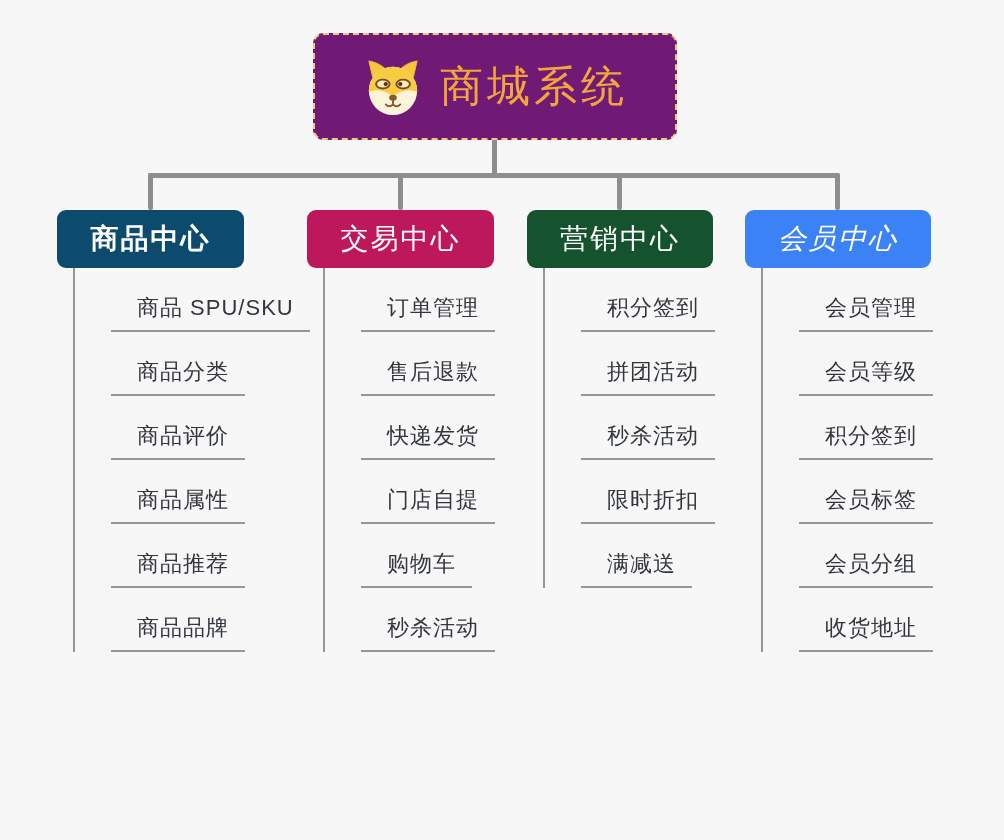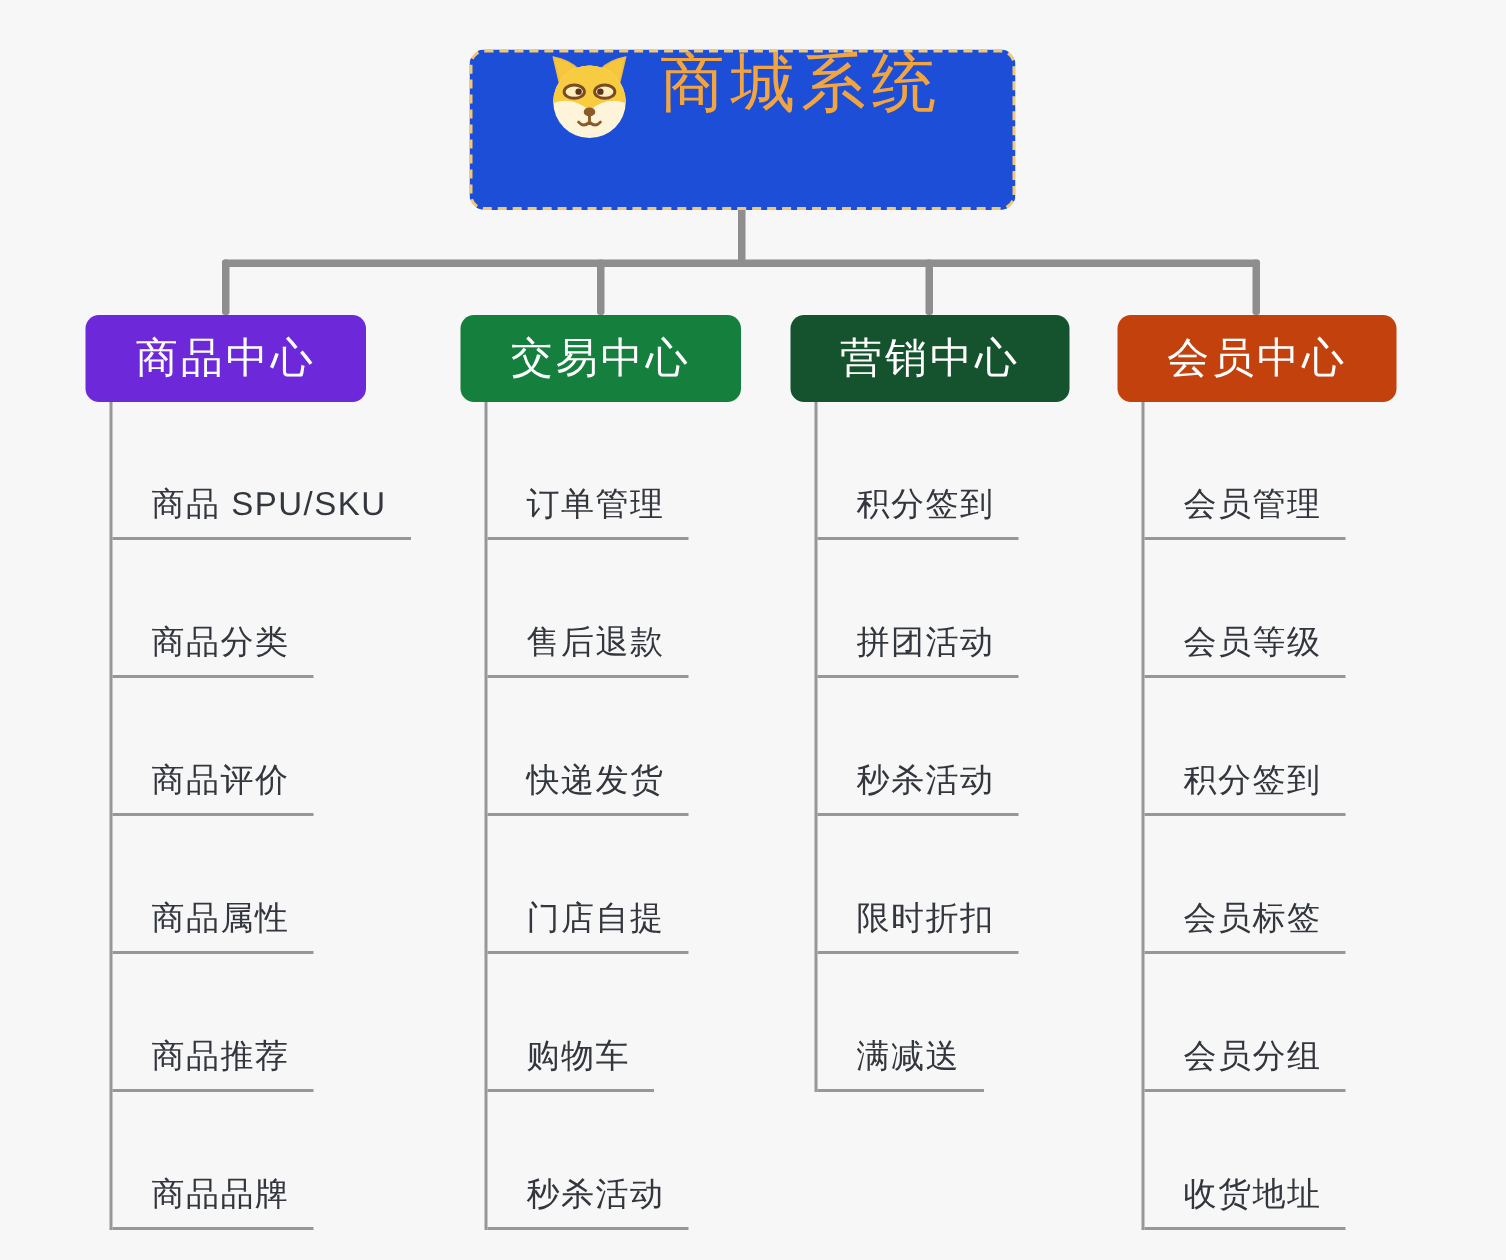--- a/index.html
+++ b/index.html
@@ -12,24 +12,25 @@
     background: #f7f7f7;
     font-family: "Liberation Sans", "DejaVu Sans", sans-serif;
     overflow: hidden;
   }
 
   
   .root-node {
     position: absolute;
     left: 313px; top: 33px;
     width: 364px; height: 107px;
-    background: #1d4ed8;
+    background: #701a75;
     border: 2px dashed #f1c878;
     border-radius: 10px;
     display: flex;
+    align-items: center;
     justify-content: center;
     gap: 16px;
   }
   .root-title {
     font-size: 43px;
     letter-spacing: 4px;
     color: #f2a53e;
     line-height: 1;
     white-space: nowrap;
   }
@@ -63,23 +64,24 @@
     letter-spacing: 2px;
     cursor: default;
     white-space: nowrap;
   }
 
   .items {
     margin-left: 16px;
     border-left: 2px solid #979797;
   }
   .item {
-    height: 92px;
+    height: 64px;
     display: flex;
     align-items: flex-end;
+    padding-left: 36px;
   }
   .node {
     display: inline-block;
     border-bottom: 2px solid #979797;
     padding: 0 16px 9px 26px;
     font-size: 22px;
     color: #33373d;
     letter-spacing: 1px;
     white-space: nowrap;
     line-height: 1.2;
@@ -109,21 +111,21 @@
   </div>
 
   <div class="conn stem"></div>
   <div class="conn hline"></div>
   <div class="conn drop d1"></div>
   <div class="conn drop d2"></div>
   <div class="conn drop d3"></div>
   <div class="conn drop d4"></div>
 
   <div class="column col-1">
-    <div class="branch-header" style="background-color: #6d28d9;">商品中心</div>
+    <div class="branch-header" style="background-color: #0c4a6e; font-weight: bold;">商品中心</div>
     <div class="items">
       <div class="item">
           <span class="node">商品 SPU/SKU</span>
         </div>
       <div class="item">
           <span class="node">商品分类</span>
         </div>
       <div class="item">
           <span class="node">商品评价</span>
         </div>
@@ -133,21 +135,21 @@
       <div class="item">
           <span class="node">商品推荐</span>
         </div>
       <div class="item">
           <span class="node">商品品牌</span>
         </div>
     </div>
   </div>
 
   <div class="column col-2">
-    <div class="branch-header" style="background-color: #15803d;">交易中心</div>
+    <div class="branch-header" style="background-color: #be185d;">交易中心</div>
     <div class="items">
       <div class="item">
           <span class="node">订单管理</span>
         </div>
       <div class="item">
           <span class="node">售后退款</span>
         </div>
       <div class="item">
           <span class="node">快递发货</span>
         </div>
@@ -178,21 +180,21 @@
       <div class="item">
           <span class="node">限时折扣</span>
         </div>
       <div class="item">
           <span class="node">满减送</span>
         </div>
     </div>
   </div>
 
   <div class="column col-4">
-    <div class="branch-header" style="background-color: #c2410c;">会员中心</div>
+    <div class="branch-header" style="background-color: #3b82f6; font-style: italic;">会员中心</div>
     <div class="items">
       <div class="item">
           <span class="node">会员管理</span>
         </div>
       <div class="item">
           <span class="node">会员等级</span>
         </div>
       <div class="item">
           <span class="node">积分签到</span>
         </div>

